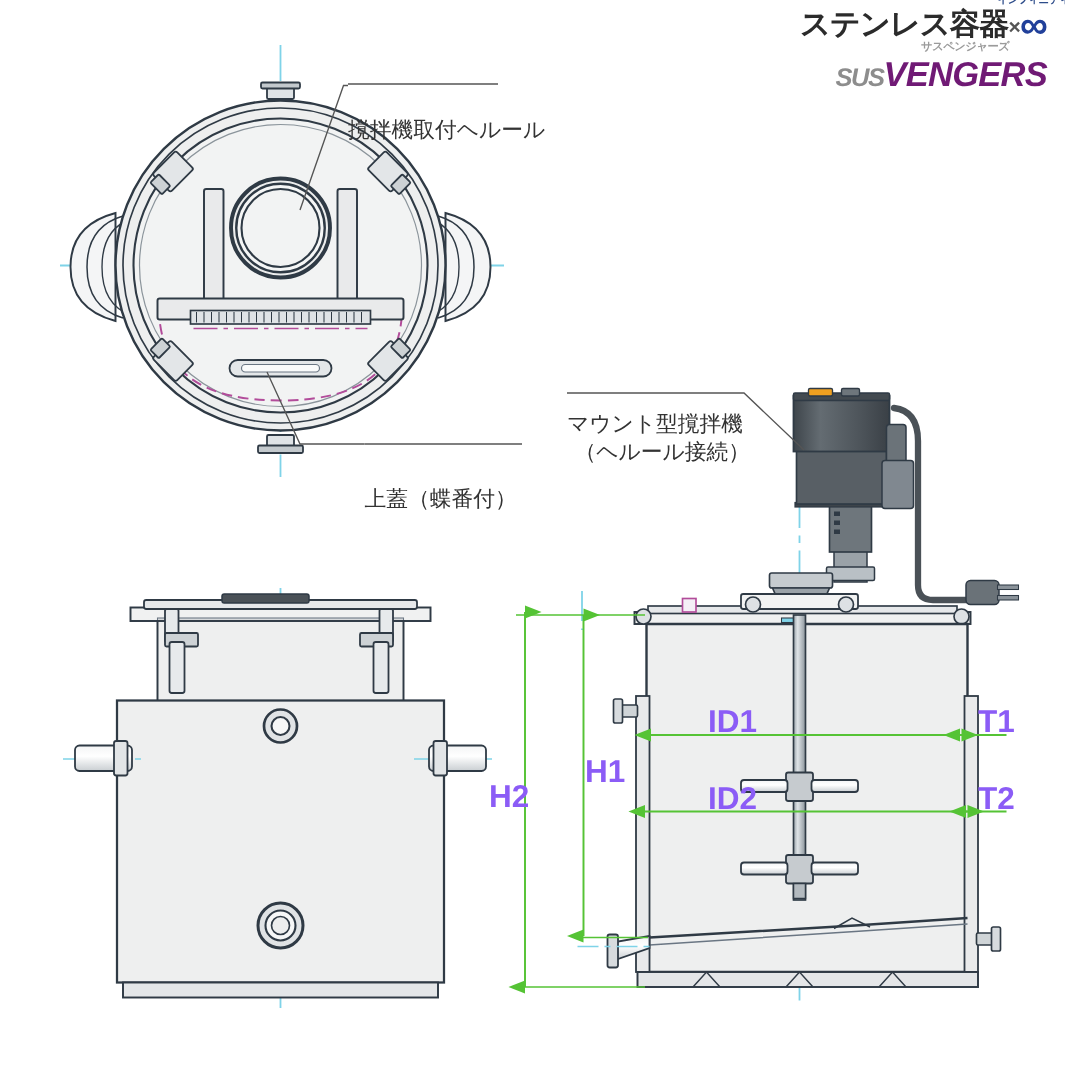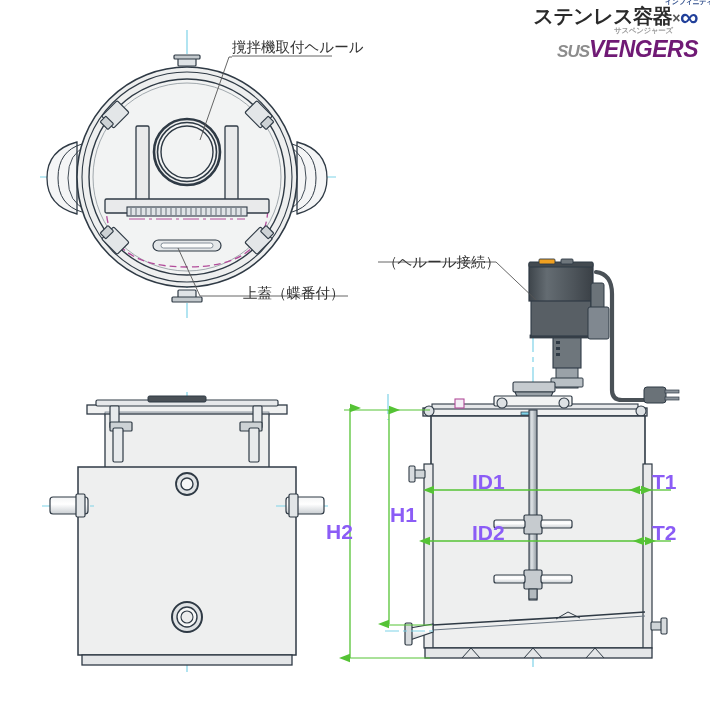--- a/index.html
+++ b/index.html
@@ -14,21 +14,21 @@
   .inf-stack{display:inline-block;position:relative;vertical-align:middle;}
   .inf-ruby{font-size:7px;color:#2d4c8a;font-weight:bold;letter-spacing:-0.3px;
             position:absolute;left:50%;transform:translateX(-50%);top:-9px;white-space:nowrap;}
   .inf-mark{font-size:26px;color:#21409a;font-weight:bold;line-height:0.8;}
   .brand-line2{margin-top:9px;white-space:nowrap;line-height:1;}
   .sus{font-size:17px;font-weight:bold;font-style:italic;color:#8d8d8d;letter-spacing:-1px;}
   .ven-stack{display:inline-block;position:relative;vertical-align:baseline;}
   .ven-ruby{position:absolute;left:50%;transform:translateX(-50%);top:-11px;
             font-size:7.5px;color:#9b9b9b;font-weight:bold;letter-spacing:-0.3px;white-space:nowrap;}
   .ven{font-size:23px;font-weight:bold;font-style:italic;color:#701a75;letter-spacing:-0.5px;}
-  .anno{position:absolute;color:#333;font-size:14.5px;line-height:1.28;white-space:nowrap;}
+  .anno{position:absolute;color:#333;font-size:14.5px;line-height:1.28;white-space:nowrap;margin-top:40px;}
   .dimlbl{position:absolute;color:#8b5cf6;font-size:21px;font-weight:bold;}
 </style>
 </head>
 <body>
 
 <div id="stage">
 
   <svg width="710" height="710" viewBox="0 0 710 710">
     <defs>
       <marker id="arrL" markerWidth="9" markerHeight="7" refX="8.5" refY="3.5" orient="auto">
@@ -351,20 +351,21 @@
     <div class="brand-line1">
       <span>ステンレス容器</span><span class="brand-x">×</span><span class="inf-stack"><span class="inf-ruby">インフィニティ</span><span class="inf-mark">∞</span></span>
     </div>
     <div class="brand-line2">
       <span class="sus">SUS</span><span class="ven-stack"><span class="ven-ruby">サスペンジャーズ</span><span class="ven">VENGERS</span></span>
     </div>
   </div>
 
   <div class="anno" style="left:232px;top:38px;">撹拌機取付ヘルール</div>
   <div class="anno" style="left:243px;top:284px;">上蓋（蝶番付）</div>
+  <div class="anno" style="left:378px;top:234px;">マウント型撹拌機</div>
   <div class="anno" style="left:383px;top:253px;">（ヘルール接続）</div>
 
   <div class="dimlbl" style="left:326px;top:520px;">H2</div>
   <div class="dimlbl" style="left:370px;top:503px;margin-left:20px;">H1</div>
   <div class="dimlbl" style="left:472px;top:470px;">ID1</div>
   <div class="dimlbl" style="left:472px;top:521px;">ID2</div>
   <div class="dimlbl" style="left:652px;top:470px;text-align:center;">T1</div>
   <div class="dimlbl" style="left:652px;top:521px;">T2</div>
 
 </div>

